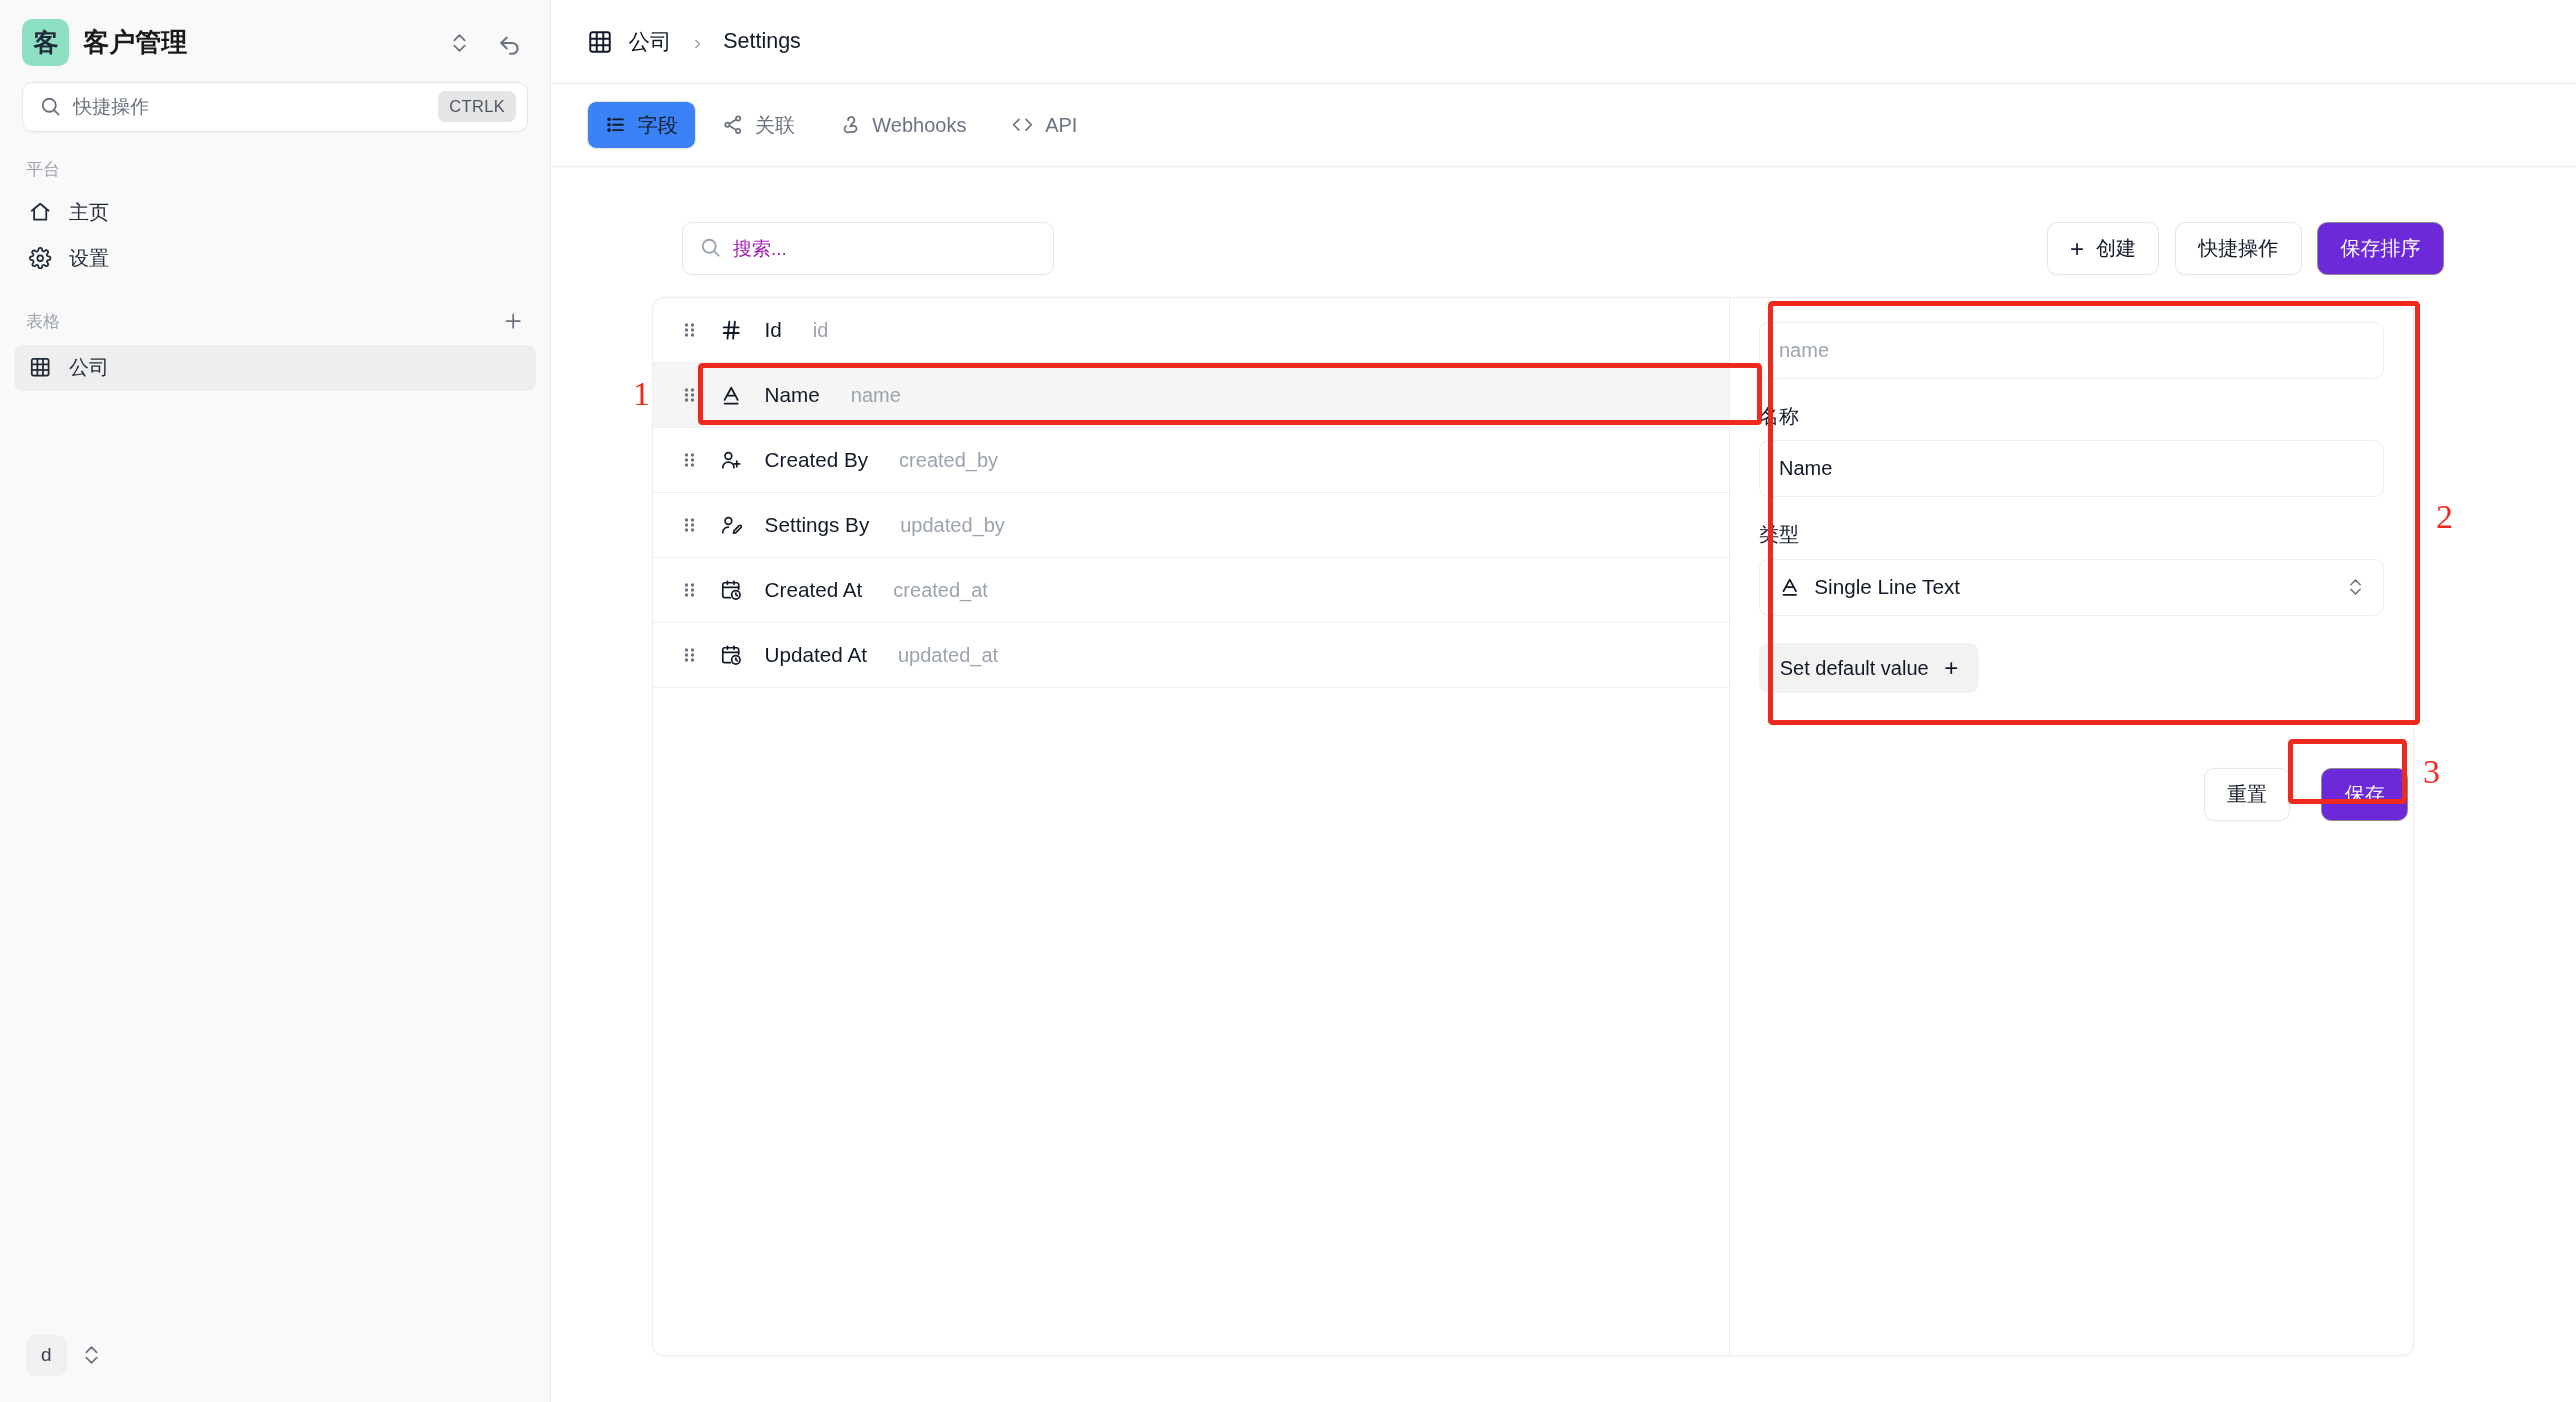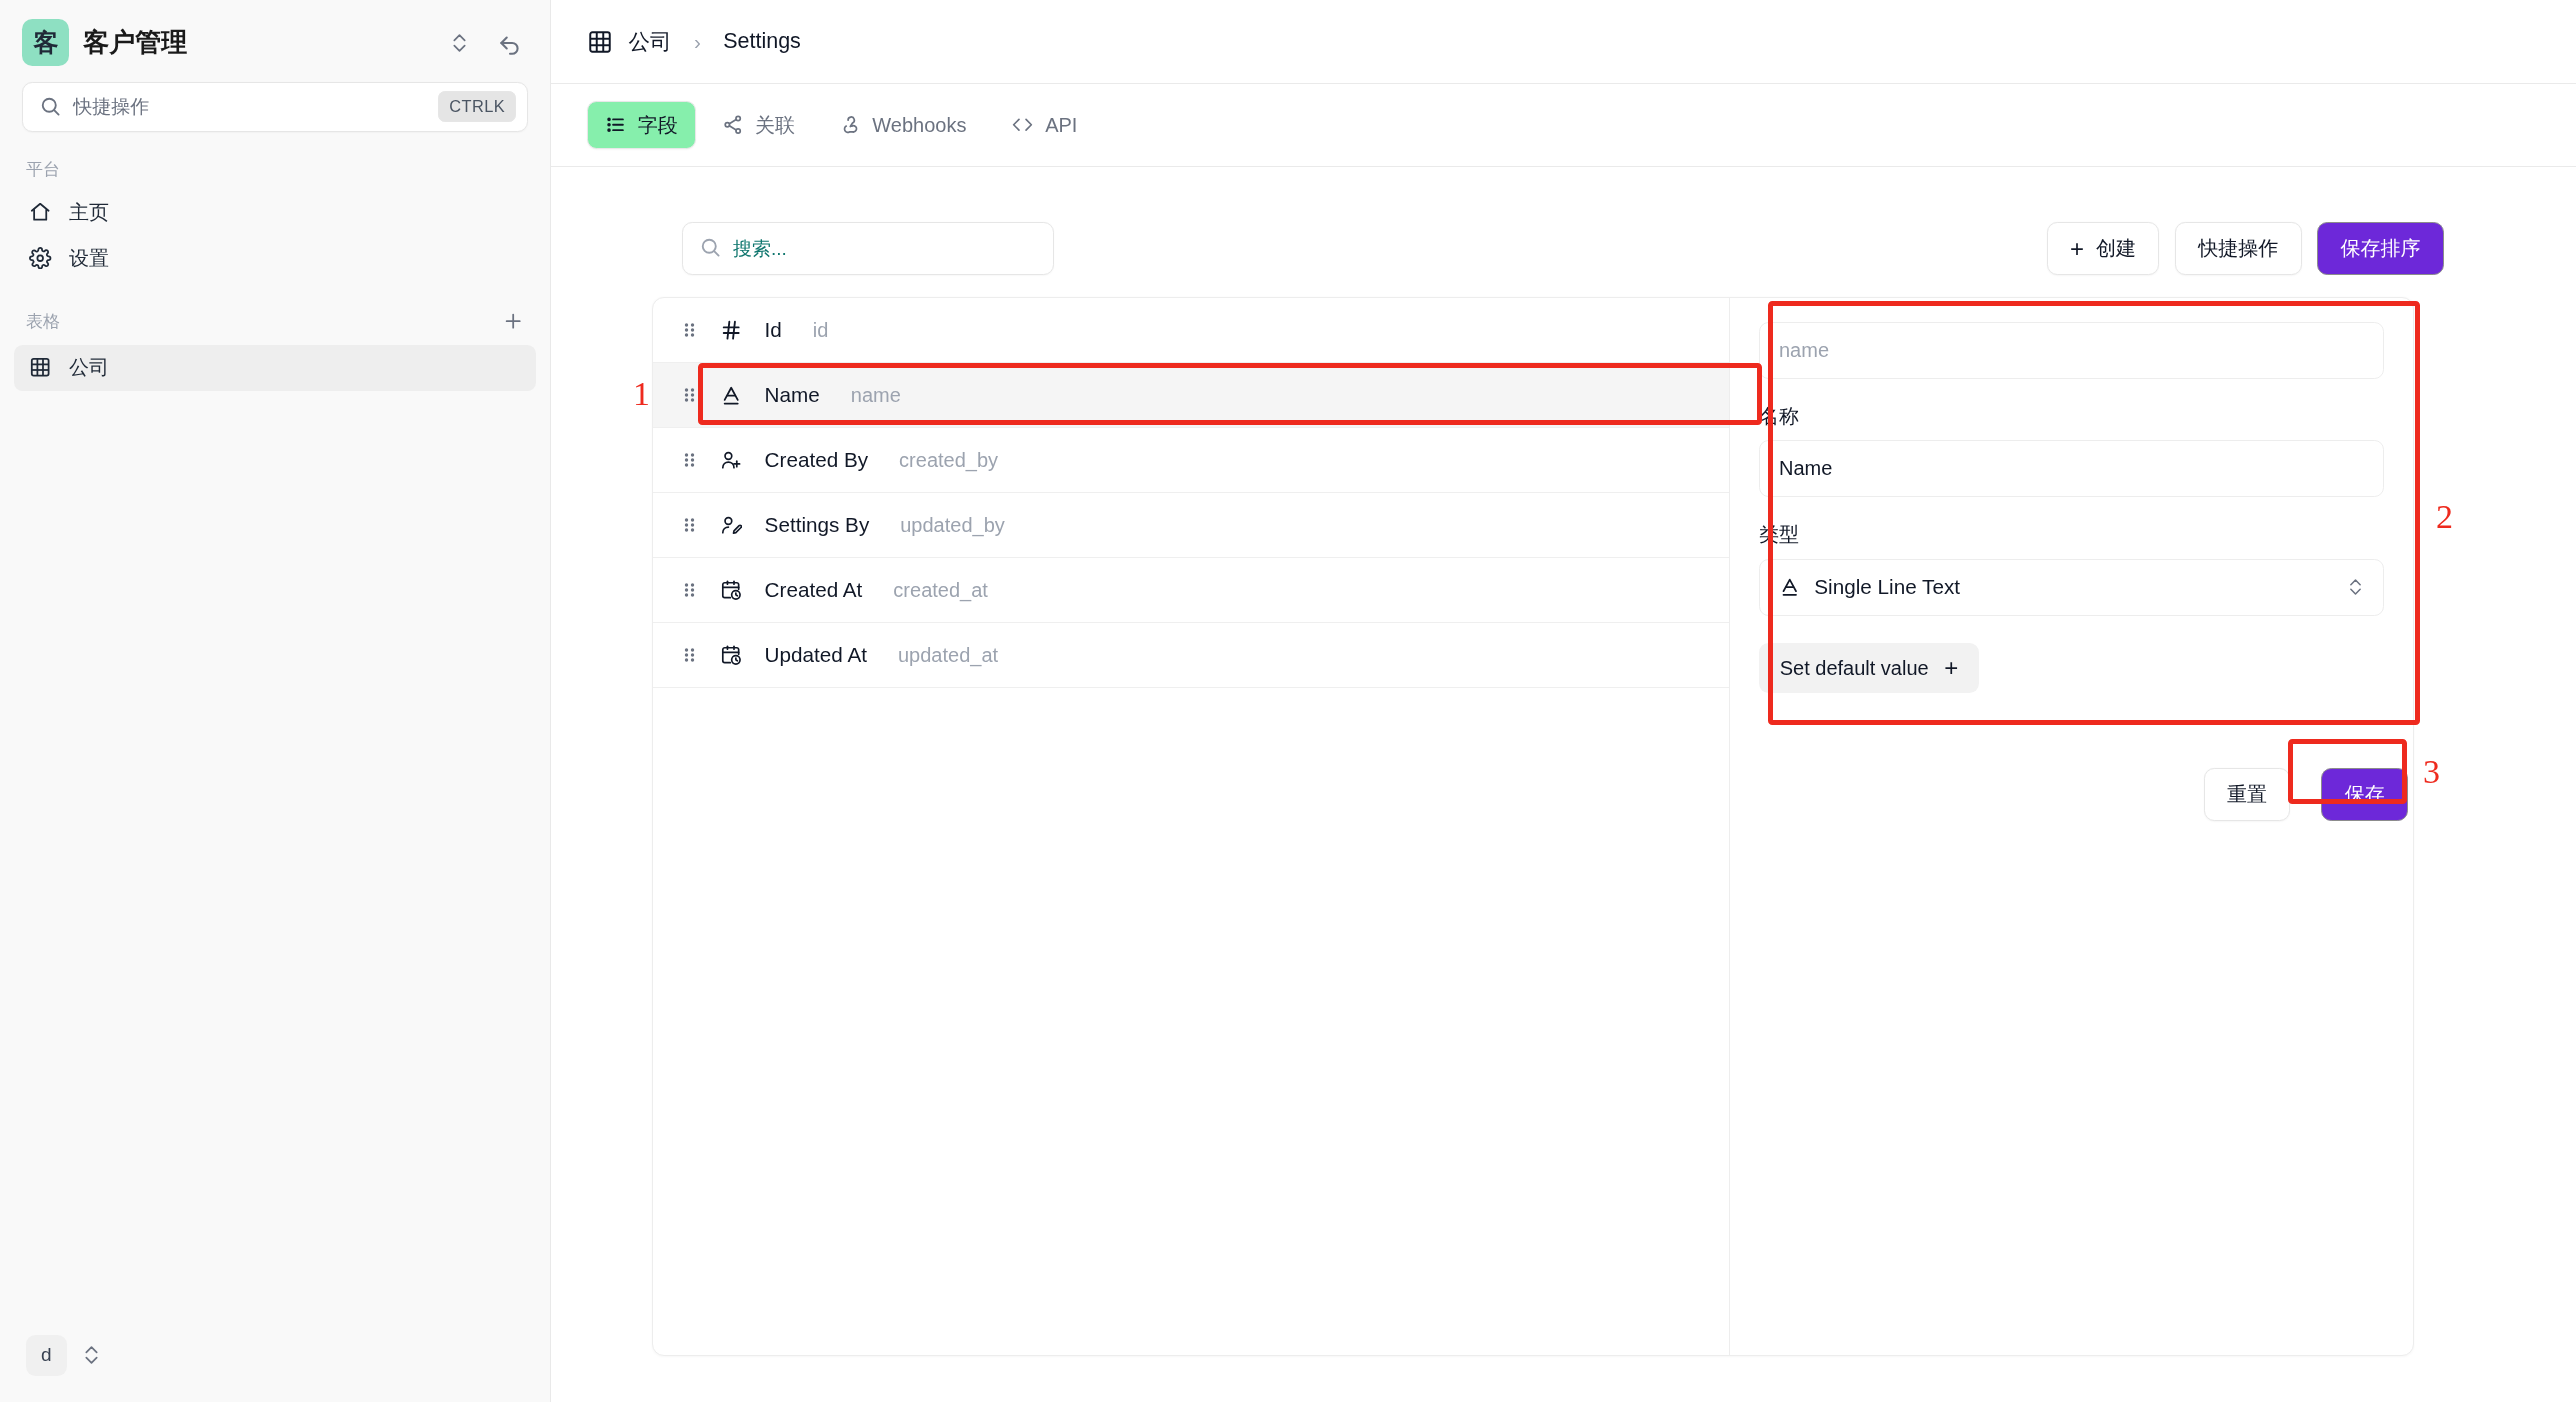--- a/index.html
+++ b/index.html
@@ -93,37 +93,37 @@
     height: 84px; display: flex; align-items: center; gap: 8.6px;
     padding: 0 36px; border-top: 0.9px solid #eaeaea; border-bottom: 0.9px solid #eaeaea;
     flex: 0 0 auto;
   }
   .tab {
     display: flex; align-items: center; gap: 11.2px;
     padding: 9.5px 17px; border-radius: 9.5px; font-size: 20px; color: #6b7280;
     border: 0.9px solid transparent;
   }
   .tab .tab-icon { display: flex; color: #6b7280; }
-  .tab.active { background: #86efac; border: 0.9px solid #e8e8e8; color: #111827; box-shadow: 0 0.9px 1.7px rgba(0,0,0,0.04); }
+  .tab.active { background: #3b82f6; border: 0.9px solid #e8e8e8; color: #111827; box-shadow: 0 0.9px 1.7px rgba(0,0,0,0.04); }
   .tab.active .tab-icon { color: #111827; }
 
   .content { flex: 1 1 auto; position: relative; padding: 29px 0 0 0; min-height: 0; }
 
   
   .toolbar {
     position: absolute; left: 682px; top: 222px; width: 1762px;
     display: flex; align-items: center;
   }
   .field-search {
     width: 372px; height: 53px; background: #fff;
     border: 0.9px solid #e6e6e6; border-radius: 10.3px;
     display: flex; align-items: center; gap: 12px; padding: 0 15.5px;
     box-shadow: 0 0.9px 1.7px rgba(0,0,0,0.03);
   }
-  .field-search .fs-text { font-size: 19px; color: #0f766e; }
+  .field-search .fs-text { font-size: 19px; color: #a21caf; }
   .toolbar-spacer { flex: 1 1 auto; }
   .btn {
     height: 53px; border-radius: 10.3px; border: 0.9px solid #e6e6e6; background: #fff;
     display: inline-flex; align-items: center; justify-content: center; gap: 12px;
     padding: 0 22.4px; font-size: 20px; color: #111827;
     box-shadow: 0 0.9px 1.7px rgba(0,0,0,0.04); margin-left: 15.5px;
   }
   .btn-gray { background: #6d28d9; border-color: #8c8c8c; color: #ffffff; box-shadow: none; }
   .plus-glyph { font-size: 24px; line-height: 1; color: #111827; }
 

